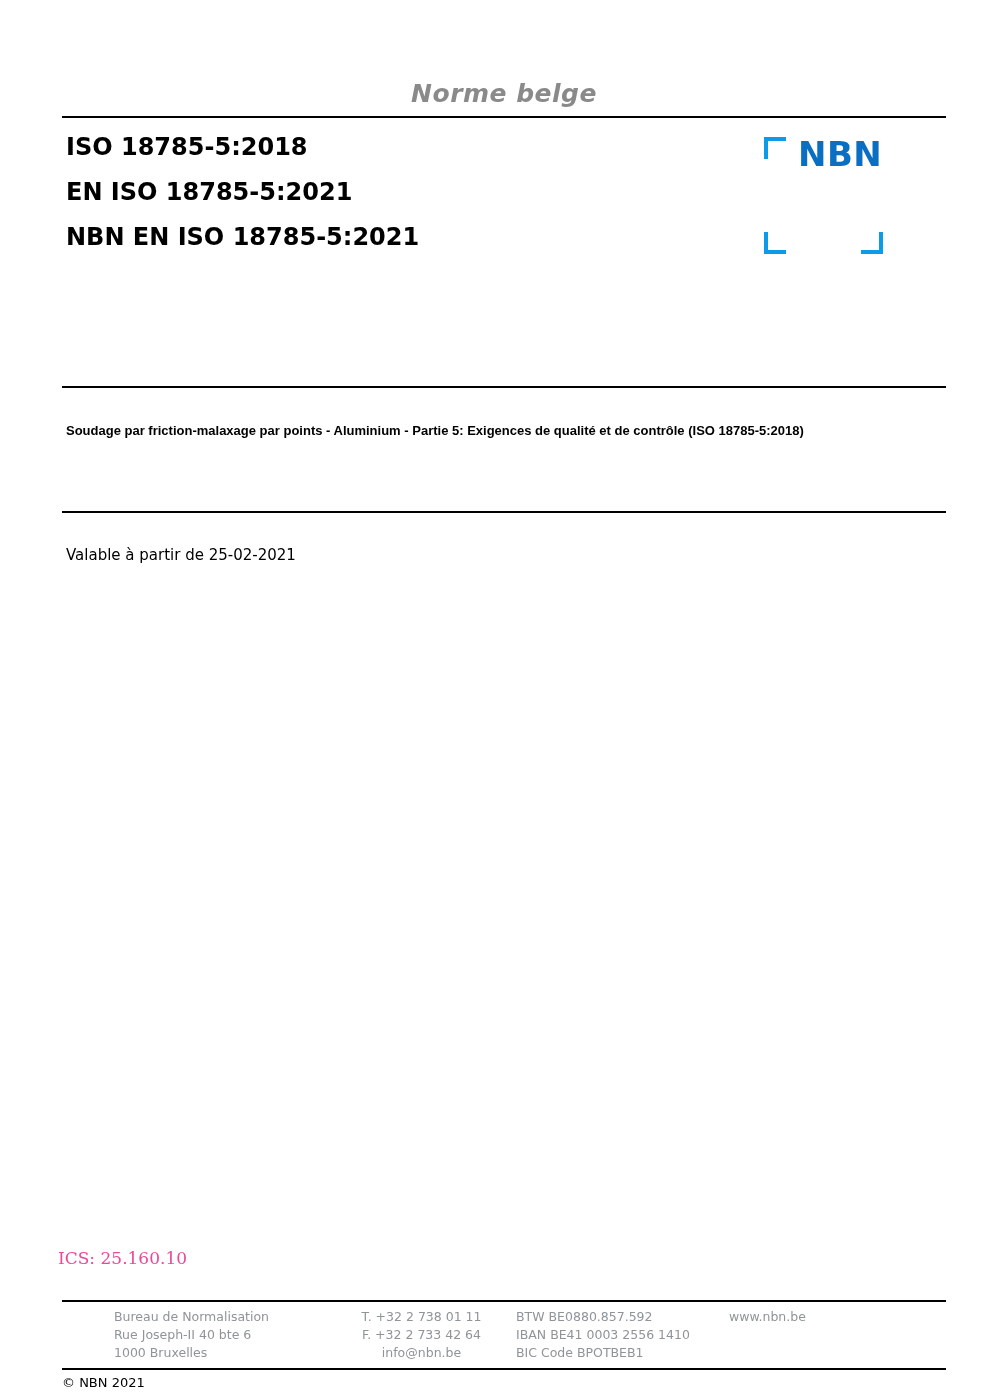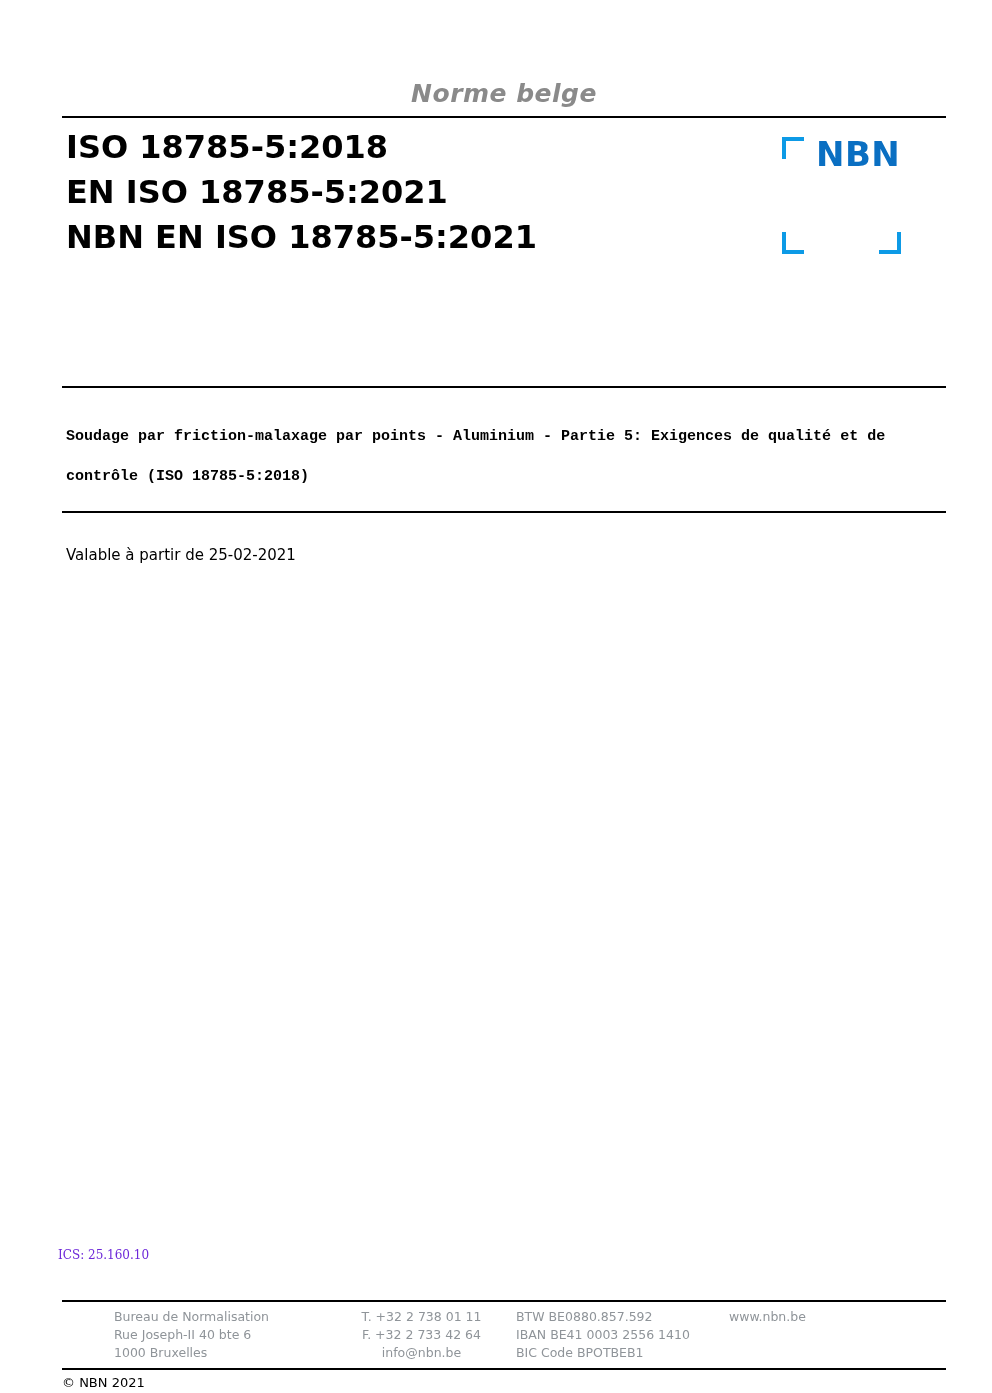--- a/index.html
+++ b/index.html
@@ -77,30 +77,30 @@
   
   .refs {
     position: absolute;
     left: 66px;
     top: 108px;
     width: 560px;
   }
   .refs .ref-line {
     font-family: "DejaVu Sans", sans-serif;
     font-weight: bold;
-    font-size: 32px;
+    font-size: 24px;
     line-height: 45px;
     color: #000000;
     white-space: nowrap;
   }
 
   
   .logo {
     position: absolute;
-    left: 774px;
+    left: 756px;
     top: 112px;
     width: 140px;
     height: 140px;
   }
   .logo .nbn-text {
     position: absolute;
     left: 42px;
     top: 5px;
     font-family: "DejaVu Sans", sans-serif;
     font-weight: bold;
@@ -129,45 +129,45 @@
   .corner-br { left: 105px; top: 103px; }
   .corner-br i.h { left: 0; top: 18px; width: 22px; height: 4px; }
   .corner-br i.v { left: 18px; top: 0; width: 4px; height: 22px; }
 
   
   .doc-title {
     position: absolute;
     left: 66px;
     top: 400px;
     width: 860px;
-    font-family: Liberation Mono, monospace;
-    font-weight: bold;
-    font-size: 15px;
-    line-height: 40px;
+    font-family: Liberation Sans, sans-serif;
+    font-weight: bold;
+    font-size: 13px;
+    line-height: 28px;
     color: #000000;
   }
 
   
   .validity {
     position: absolute;
     left: 66px;
     top: 529px;
     font-family: "DejaVu Sans", sans-serif;
     font-size: 15px;
     color: #000000;
   }
 
   
   .ics {
     position: absolute;
     left: 58px;
     top: 1231px;
     font-family: "DejaVu Serif", serif;
-    font-size: 12px;
-    color: #6d28d9;
+    font-size: 17px;
+    color: #ec4899;
   }
 
   
   .footer-cols {
     position: absolute;
     left: 114px;
     top: 1291px;
     width: 790px;
     font-family: "DejaVu Sans", sans-serif;
     font-size: 12.5px;

